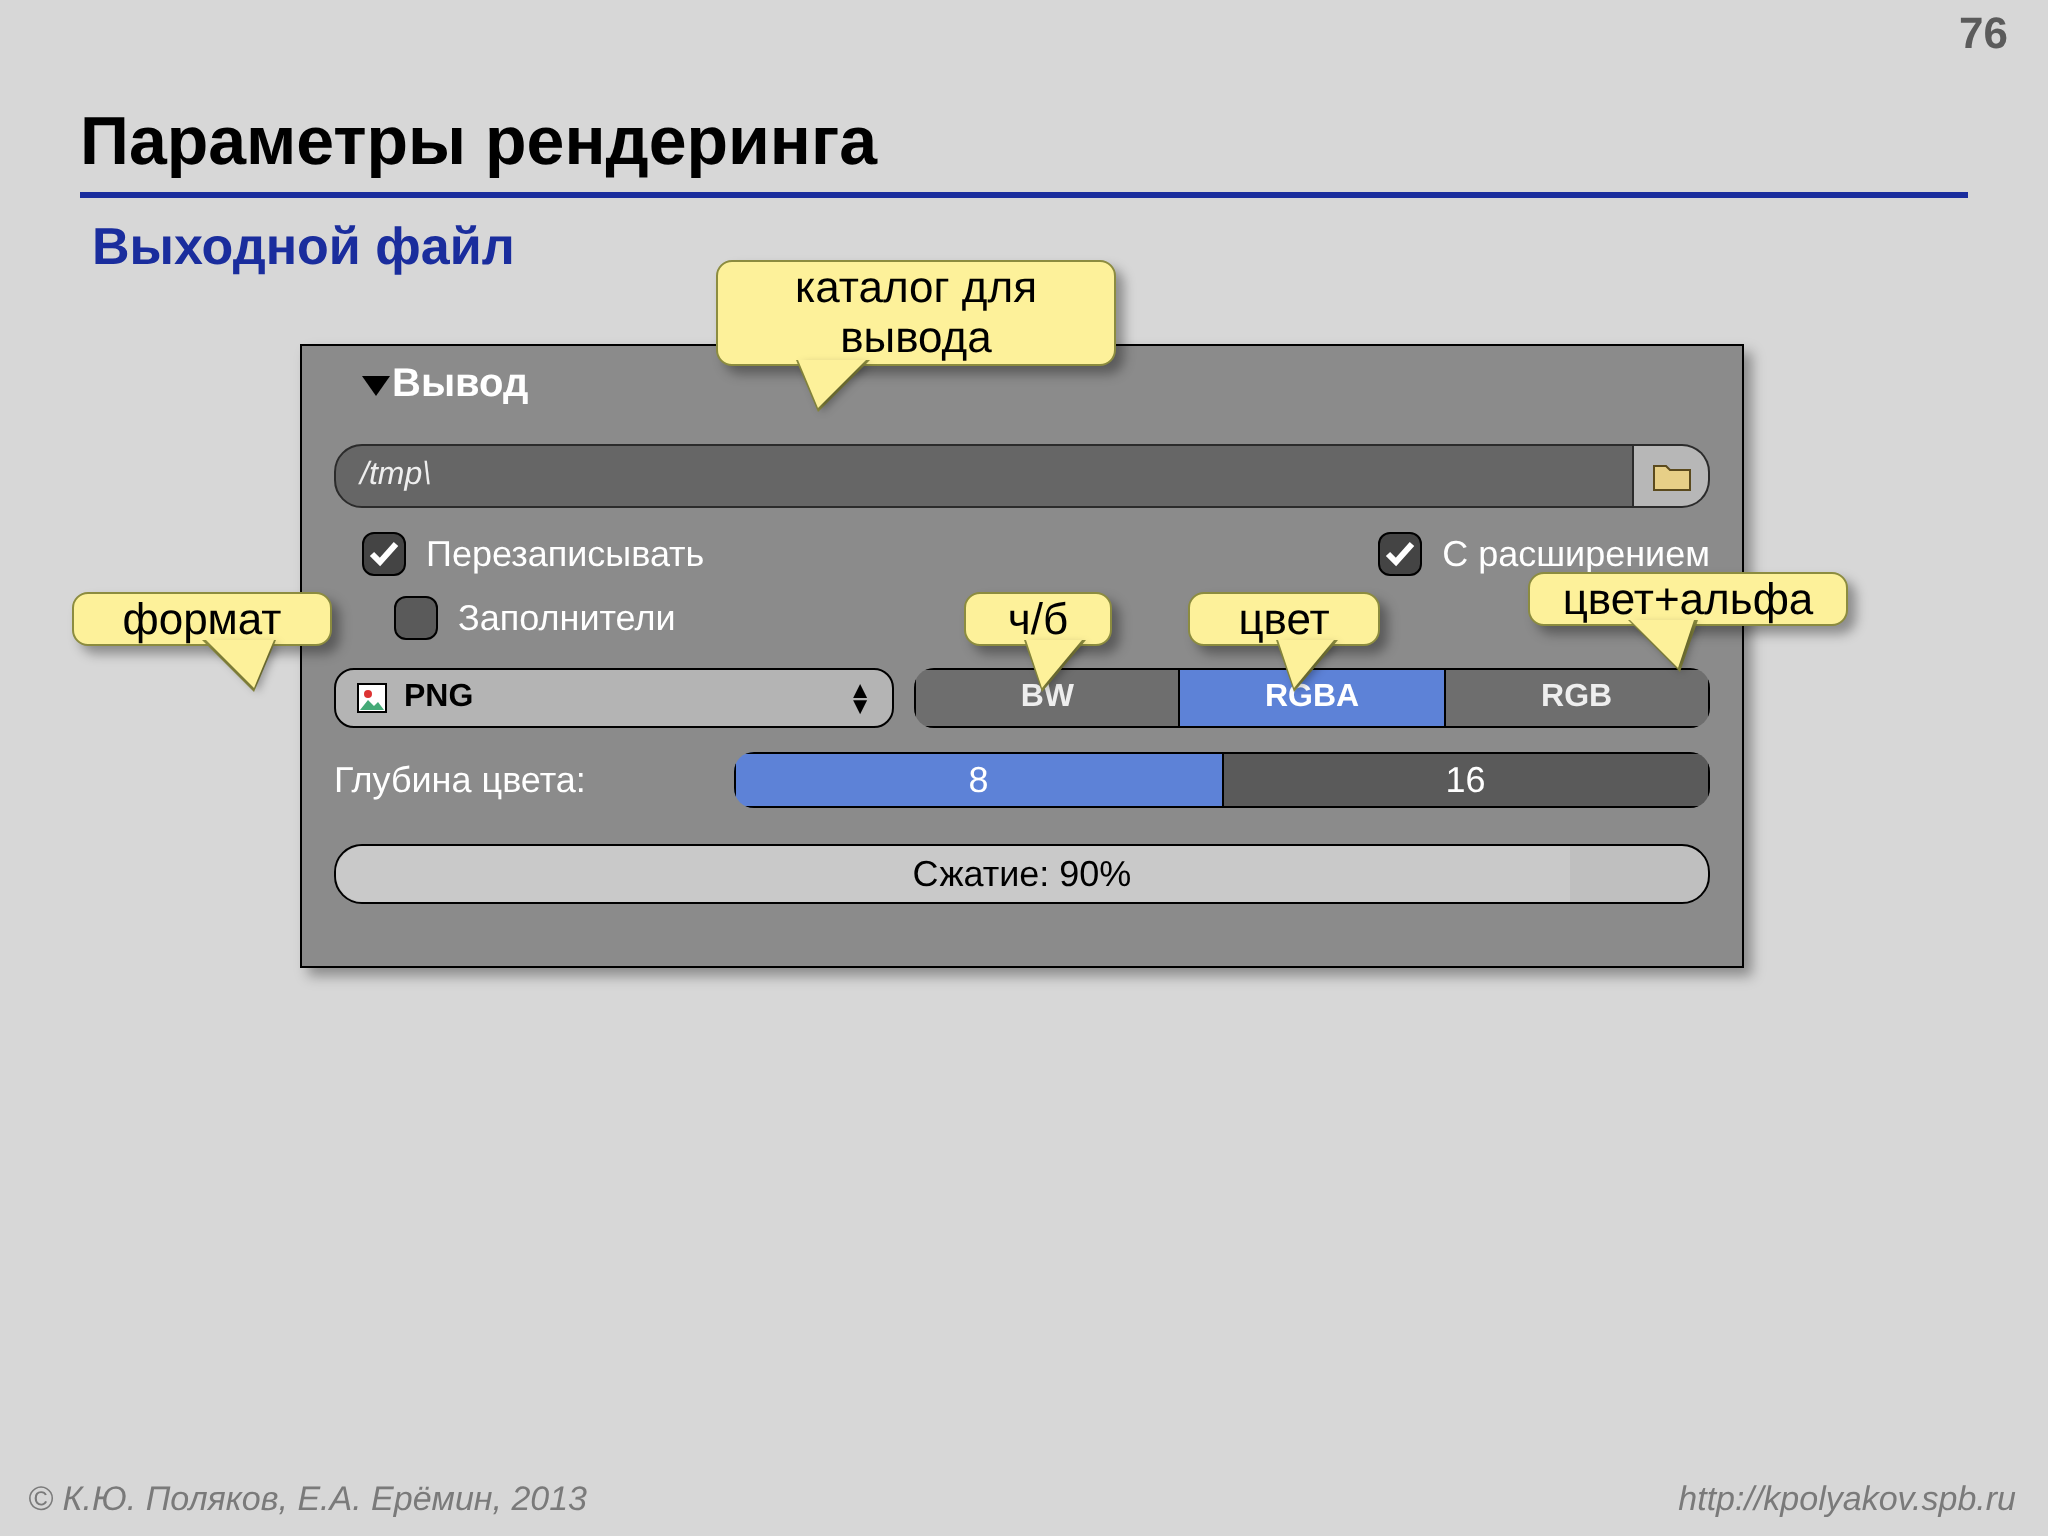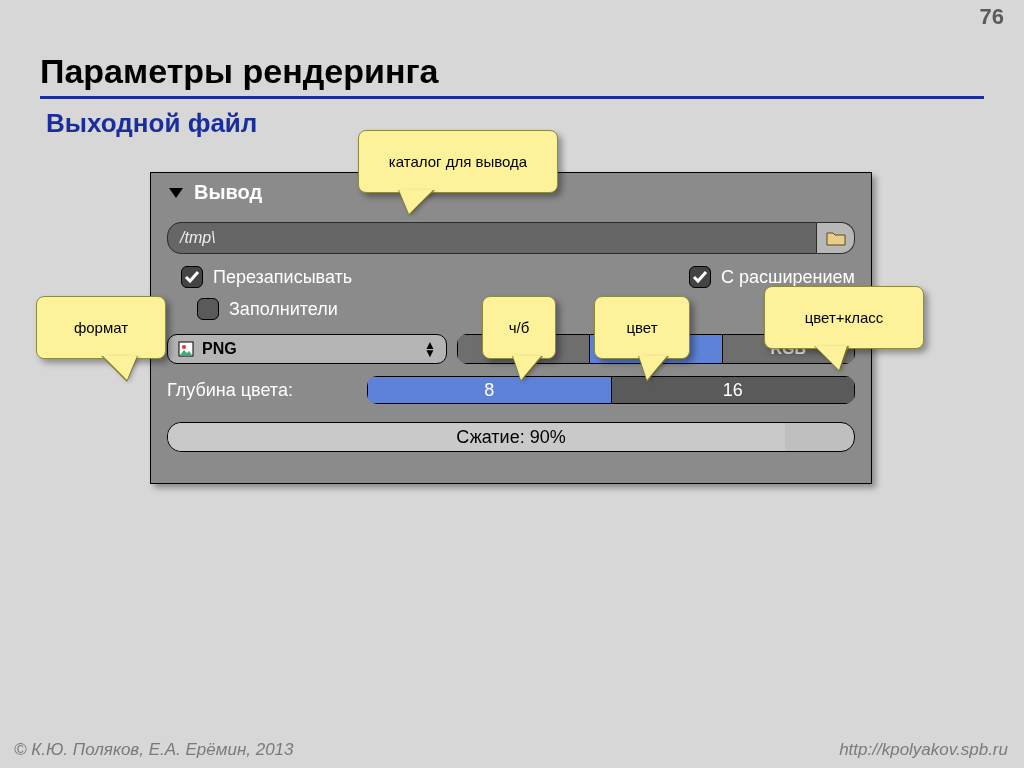--- a/index.html
+++ b/index.html
@@ -35,22 +35,22 @@
     font-size:26px; font-weight:bold; color:#1a2d9d;
   }
   
   .panel {
     position:absolute; top:172px; left:150px; width:722px; height:312px;
     background:#8b8b8b; border:1px solid #000;
     box-shadow:4px 4px 6px rgba(0,0,0,.35);
     color:#fff;
   }
   .panel-header {
-    display:flex; align-items:center; gap:11px;
-    padding:8px 14px 4px 18px; font-size:20px; font-weight:bold; color:#fff;
+    display:flex; align-items:center; gap:1px;
+    padding:8px 14px 4px 30px; font-size:20px; font-weight:bold; color:#fff;
   }
   .tri { display:inline-block; width:0; height:0; border-left:7px solid transparent; border-right:7px solid transparent; border-top:10px solid #000; }
   .path-row { margin:14px 16px 0 16px; display:flex; align-items:stretch; height:32px;font-style:italic; }
   .path-input {
     flex:1; background:#666; color:#eee; border-radius:14px 0 0 14px;
     border:1px solid #2b2b2b; padding:0 12px; font-size:16px; display:flex; align-items:center;
   }
   .path-btn {
     width:38px; background:#b7b7b7; border:1px solid #2b2b2b; border-left:none;
     border-radius:0 14px 14px 0; display:flex; align-items:center; justify-content:center;
@@ -105,22 +105,22 @@
   }
   .slider .fill { position:absolute; left:0; top:0; bottom:0; width:90%; background:#c9c9c9; border-radius:14px 0 0 14px; }
   .slider .txt { position:relative; z-index:2; }
   
   .callout {
     position:absolute;
     background:#fdf19a;
     border:1px solid #8c8c3f;
     border-radius:8px;
     box-shadow:4px 4px 6px rgba(0,0,0,.35);
-    padding:22px 14px;
-    font-size:15px; color:#000; text-align:center;
+    padding:0 14px;
+    font-size:22px; color:#000; text-align:center;
     line-height:1.15;
   }
   .callout .tail, .callout .tail2 {
     position:absolute; width:0; height:0;
   }
   
   #co-catalog { top:130px; left:358px; width:200px; }
   #co-catalog .tail { bottom:-22px; left:40px;
     border-left:10px solid transparent; border-right:24px solid transparent; border-top:24px solid #fdf19a;
     filter: drop-shadow(2px 2px 2px rgba(0,0,0,.3));
@@ -276,19 +276,19 @@
 <div id="co-bw" class="callout">
   <div class="tailb"></div><div class="tail"></div>
   <span>ч/б</span>
 </div>
 <div id="co-color" class="callout">
   <div class="tailb"></div><div class="tail"></div>
   <span>цвет</span>
 </div>
 <div id="co-alpha" class="callout">
   <div class="tailb"></div><div class="tail"></div>
-  <span>цвет+класс</span>
+  <span>цвет+альфа</span>
 </div>
 
 <div class="footer">
   <span>© К.Ю. Поляков, Е.А. Ерёмин, 2013</span>
   <span>http://kpolyakov.spb.ru</span>
 </div>
 
 </body></html>

